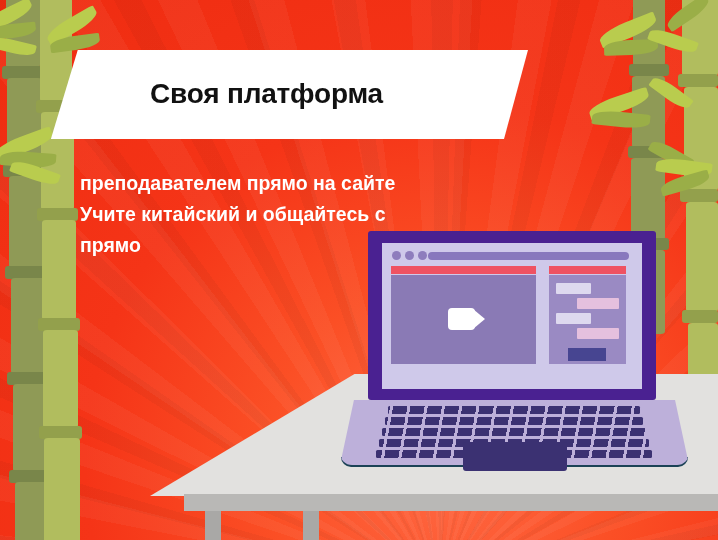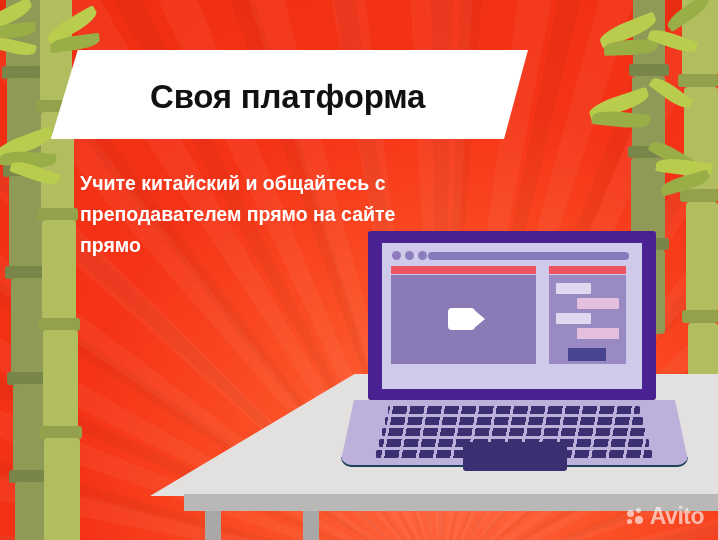--- a/index.html
+++ b/index.html
@@ -195,21 +195,21 @@
     width: 480px;
     height: 89px;
     background: #ffffff;
     clip-path: polygon(6.2% 0%, 100% 0%, 95.0% 100%, 0.6% 100%);
     filter: drop-shadow(0 2px 3px rgba(90,0,0,0.25));
   }
   .banner-title {
     position: absolute;
     left: 150px;
     top: 78px;
-    font-size: 33px;
+    font-size: 28px;
     font-weight: bold;
     color: #111111;
     letter-spacing: -0.2px;
     white-space: nowrap;
   }
 
   
   .subtitle {
     position: absolute;
     left: 80px;
@@ -363,28 +363,19 @@
     <div style="position:absolute;left:376px;top:406px;width:276px;height:52px;
          background:repeating-linear-gradient(100deg, rgba(189,176,218,0) 0px, rgba(189,176,218,0) 14px, #bdb0da 14px, #bdb0da 17px);"></div>
 
     <div class="trackpad"></div>
   </div>
 
   <div class="banner"></div>
   <div class="banner-title">Своя платформа</div>
 
   <div class="subtitle">
+    <div>преподавателем прямо на сайте</div>
     <div>Учите китайский и общайтесь с</div>
-    <div>преподавателем прямо на сайте</div>
     <div>прямо</div>
   </div>
 
-  <div class="watermark">
-    <div class="wm-dots">
-      <i style="left:0px;  top:2px;  width:7px; height:7px;"></i>
-      <i style="left:9px;  top:0px;  width:5px; height:5px;"></i>
-      <i style="left:0px;  top:11px; width:5px; height:5px;"></i>
-      <i style="left:8px;  top:8px;  width:8px; height:8px;"></i>
-    </div>
-    <span class="wm-text">Avito</span>
-  </div>
 
 </div>
 
 </body></html>

